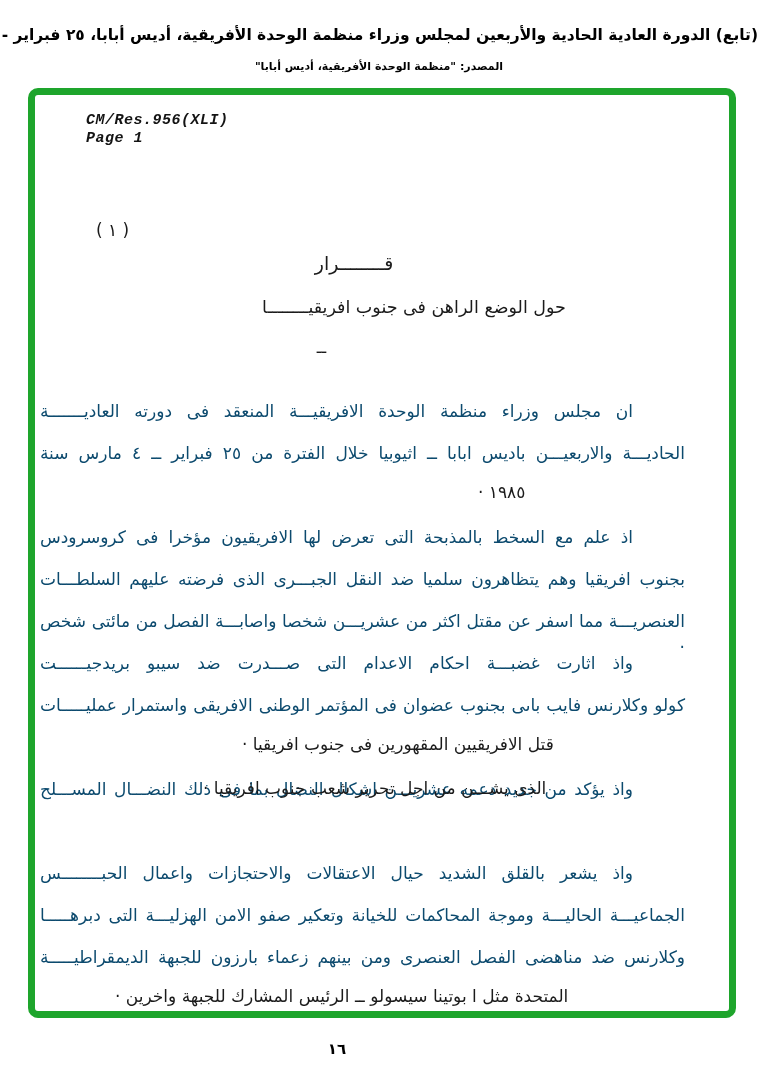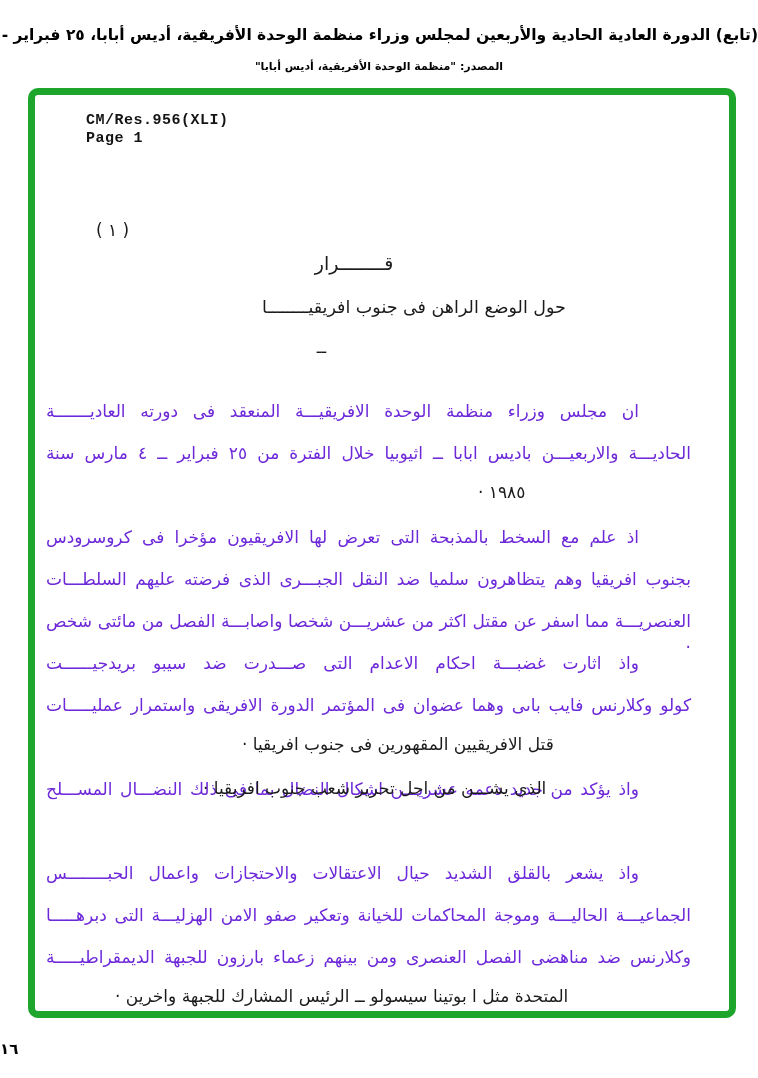--- a/index.html
+++ b/index.html
@@ -23,45 +23,46 @@
   .frame{
     left:28px;top:88px;width:708px;height:930px;box-sizing:border-box;
     border:7px solid #1ea52c;border-radius:10px;background:#ffffff;
   }
   
   .ref{
     left:86px;direction:ltr;
     font-family:"Liberation Mono","DejaVu Sans Mono",monospace;
     font-weight:bold;font-size:15px;letter-spacing:0.5px;color:#141414;
     white-space:nowrap;
+    font-style:italic;
   }
   .ref1{top:112px;}
   .ref2{top:130px;}
   
   .itemnum{left:96px;top:220px;font-size:17px;direction:rtl;white-space:nowrap;}
   .title{
     left:28px;top:252px;width:652px;text-align:center;direction:rtl;
     font-size:19px;white-space:nowrap;
   }
   .subtitle{
     left:60px;top:297px;width:708px;text-align:center;direction:rtl;
     font-size:17.5px;white-space:nowrap;
   }
   .divider{left:28px;top:338px;width:587px;text-align:center;font-size:16px;}
   
   .jline{
-    left:46px;width:645px;direction:rtl;
+    left:40px;width:645px;direction:rtl;
     text-align:justify;text-align-last:justify;
-    font-size:17px;line-height:26px;color:#6d28d9;
+    font-size:17px;line-height:26px;color:#0c4a6e;
   }
   .indent{padding-right:52px;width:593px;}
   .sline{direction:rtl;white-space:nowrap;font-size:17px;color:#1b1b1b;}
   
   .pagenum{
-    left:0;top:1040px;width:674px;text-align:left;
+    left:0;top:1040px;width:674px;text-align:center;
     font-size:15px;font-weight:bold;color:#000;direction:rtl;
   }
 </style>
 </head>
 <body>
 
 <div class="abs hdr1">(تابع)  الدورة العادية الحادية والأربعين لمجلس وزراء منظمة الوحدة الأفريقية، أديس أبابا، ٢٥ فبراير - ٤ مارس ١٩٨٥</div>
 <div class="abs hdr2">المصدر:  "منظمة الوحدة الأفريقية، أديس أبابا"</div>
 
 <div class="abs frame"></div>
@@ -76,21 +77,21 @@
 
 <div class="abs jline indent" style="top:398px">ان مجلس وزراء منظمة الوحدة الافريقيـــة المنعقد فى دورته العاديـــــــة</div>
 <div class="abs jline" style="top:440px">الحاديـــة والاربعيـــن باديس ابابا ــ اثيوبيا خلال الفترة من ٢٥ فبراير ــ ٤ مارس سنة</div>
 <div class="abs sline" style="left:478px;top:482px">١٩٨٥ ·</div>
 
 <div class="abs jline indent" style="top:524px">اذ علم مع السخط بالمذبحة التى تعرض لها الافريقيون مؤخرا فى كروسرودس</div>
 <div class="abs jline" style="top:566px">بجنوب افريقيا وهم يتظاهرون سلميا ضد النقل الجبـــرى الذى فرضته عليهم السلطـــات</div>
 <div class="abs jline" style="top:608px">العنصريـــة مما اسفر عن مقتل اكثر من عشريـــن شخصا واصابـــة الفصل من مائتى شخص ·</div>
 
 <div class="abs jline indent" style="top:650px">واذ اثارت غضبـــة احكام الاعدام التى صـــدرت ضد سيبو بريدجيــــــت</div>
-<div class="abs jline" style="top:692px">كولو وكلارنس فايب باىى وهما عضوان فى المؤتمر الدورة الافريقى واستمرار عمليـــــات</div>
+<div class="abs jline" style="top:692px">كولو وكلارنس فايب باىى بجنوب عضوان فى المؤتمر الوطنى الافريقى واستمرار عمليـــــات</div>
 <div class="abs sline" style="left:242px;top:734px">قتل الافريقيين المقهورين فى جنوب افريقيا ·</div>
 
 <div class="abs jline indent" style="top:776px">واذ يؤكد من جديد دعمه عشريـــن اشكال النضال بما فى ذلك النضـــال المســـلح</div>
 <div class="abs sline" style="left:203px;top:778px">الذى يشـــن من اجل تحرير شعب جنوب افريقيا ·</div>
 
 <div class="abs jline indent" style="top:860px">واذ يشعر بالقلق الشديد حيال الاعتقالات والاحتجازات واعمال الحبــــــــس</div>
 <div class="abs jline" style="top:902px">الجماعيـــة الحاليـــة وموجة المحاكمات للخيانة وتعكير صفو الامن الهزليـــة التى دبرهـــــا</div>
 <div class="abs jline" style="top:944px">وكلارنس ضد مناهضى الفصل العنصرى ومن بينهم زعماء بارزون للجبهة الديمقراطيـــــة</div>
 <div class="abs sline" style="left:115px;top:986px">المتحدة مثل ا بوتينا سيسولو ــ الرئيس المشارك للجبهة واخرين ·</div>
 

